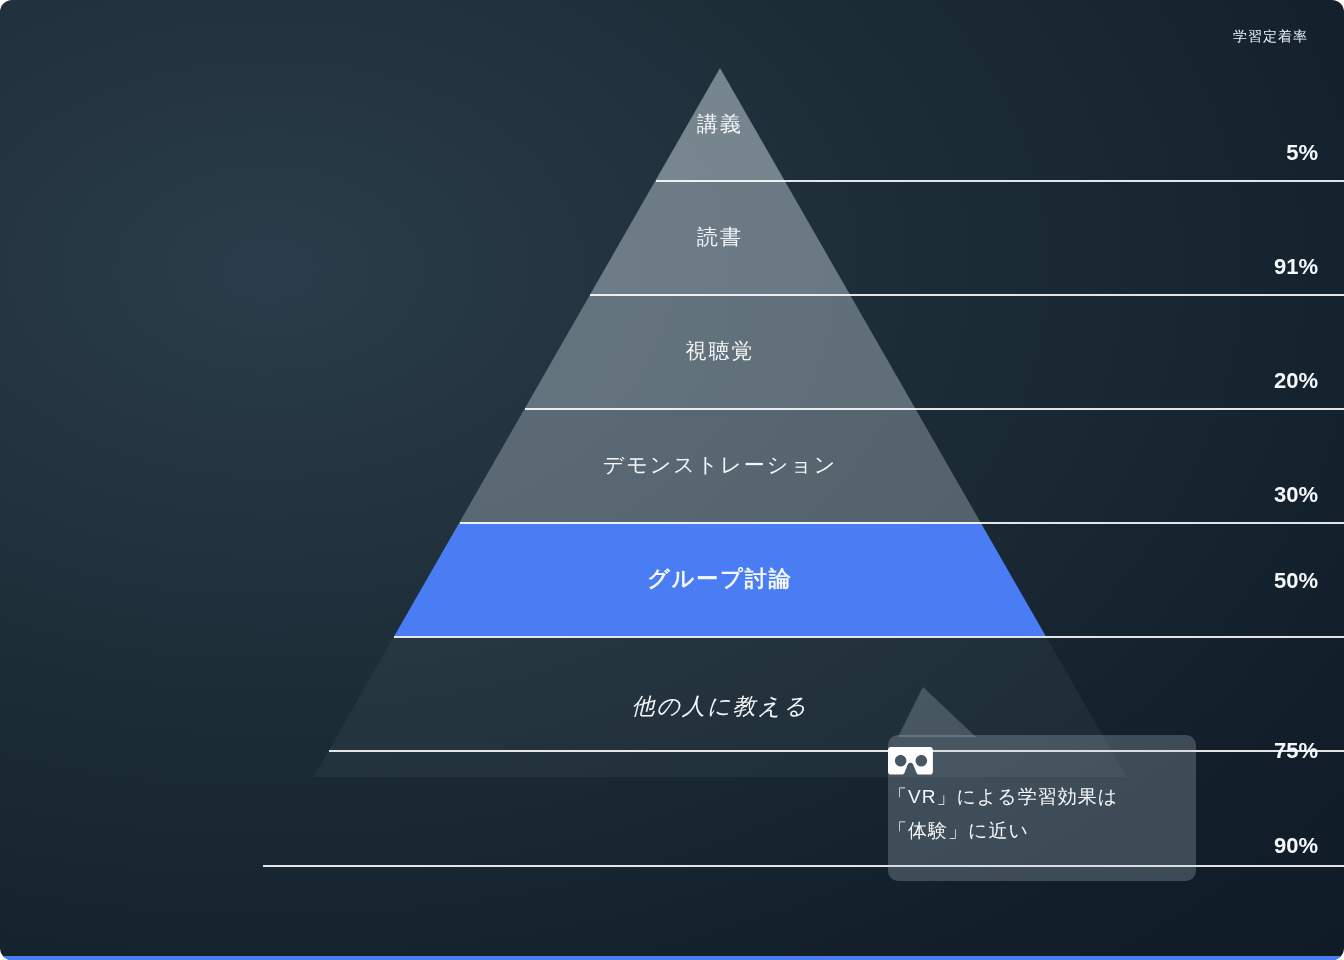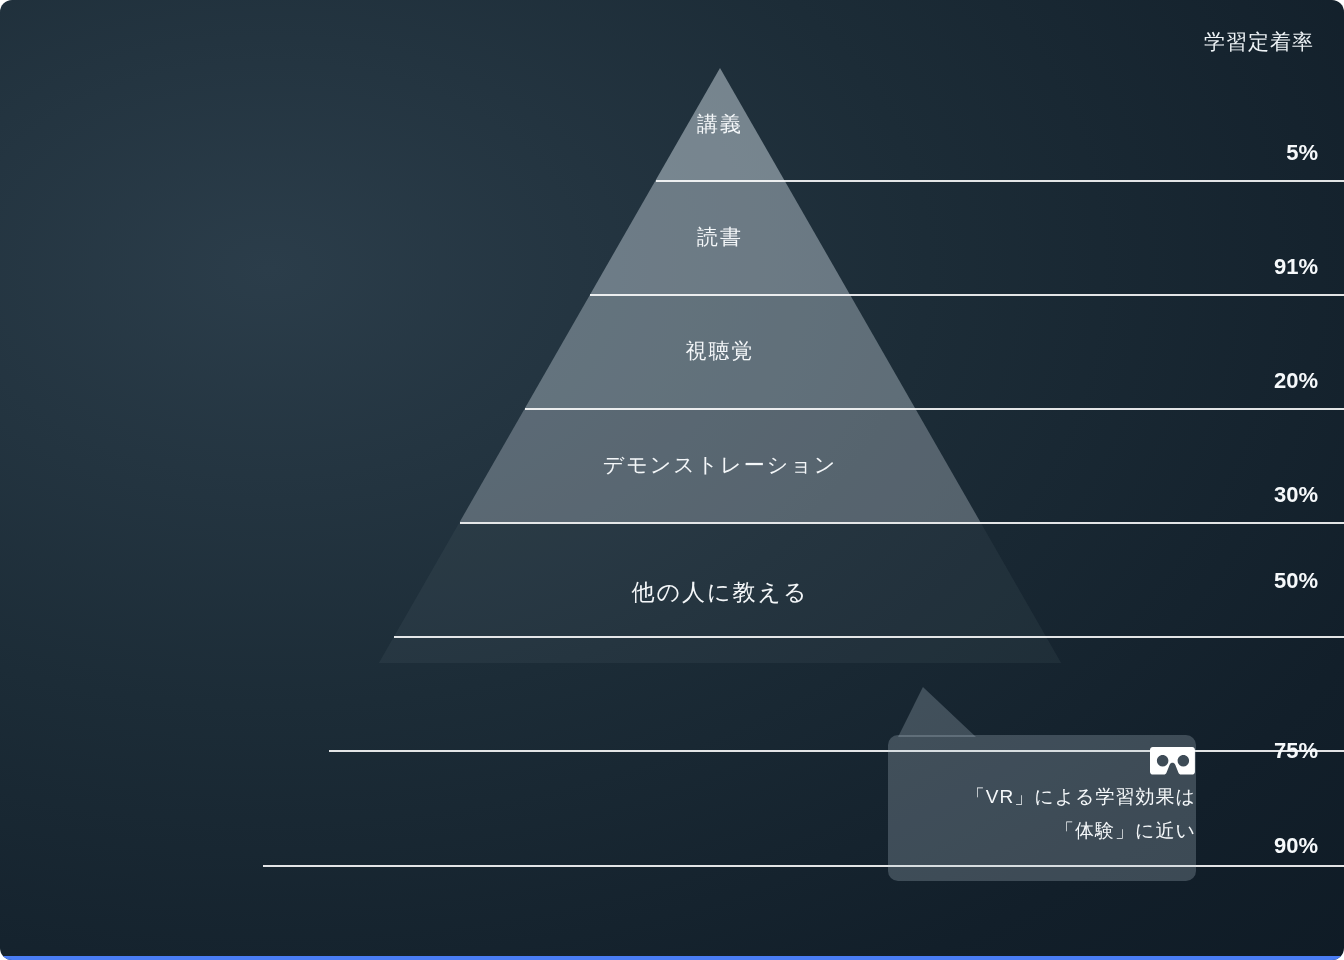--- a/index.html
+++ b/index.html
@@ -19,38 +19,38 @@
     clip-path:polygon(50% 0, 100% 100%, 0 100%);
   }
   .band{display:flex;align-items:center;justify-content:center;}
   .band span{font-size:21px;color:#f4f7f9;letter-spacing:2px;}
   .b1{height:112px;background:rgba(206,217,226,0.50);}
   .b2{height:114px;background:rgba(206,217,226,0.44);}
   .b3{height:114px;background:rgba(206,217,226,0.38);}
   .b4{height:114px;background:rgba(206,217,226,0.33);}
   .b5{height:114px;background:#4a7df4;}
   .b6{height:114px;background:#4a7df4;}
-  .b7{height:141px;background:rgba(206,226,238,0.05);}
+  .b7{height:141px;background:rgba(206,226,238,0.05);font-style:italic;}
   .b5 span,.b6 span{font-weight:bold;font-size:22px;}
   .b7 span{font-size:23px;}
 
   
   .hline{position:absolute;height:2px;background:rgba(255,255,255,0.88);}
 
   
-  .title{position:absolute;right:30px;top:28px;font-size:21px;color:#eef3f6;letter-spacing:1px;margin-left:47px;}
+  .title{position:absolute;right:36px;top:28px;font-size:14px;color:#eef3f6;letter-spacing:1px;margin-left:47px;}
   .note{position:absolute;right:26px;font-size:20px;color:#b9c5cd;letter-spacing:1px;}
   .pct{position:absolute;right:26px;font-size:22px;font-weight:bold;color:#f6f9fb;}
 
   
   .callout{
     position:absolute;left:888px;top:735px;width:308px;height:146px;
     background:rgba(184,202,214,0.26);
     border-radius:10px;
-    display:flex;flex-direction:column;align-items:flex-end;
+    display:flex;flex-direction:column;align-items:flex-start;
     padding-top:12px;box-sizing:border-box;
   }
   .callout-tail{
     position:absolute;left:898px;top:687px;width:78px;height:50px;
     background:rgba(184,202,214,0.26);
     clip-path:polygon(32% 0, 0 100%, 100% 100%);
   }
   .callout-text{font-size:19px;color:#f5f8fa;line-height:1.8;text-align:center;letter-spacing:1px;}
   .vr-icon{margin-bottom:4px;}
 
@@ -66,20 +66,23 @@
       <span>講義</span>
     </div>
     <div class="band b2">
       <span>読書</span>
     </div>
     <div class="band b3">
       <span>視聴覚</span>
     </div>
     <div class="band b4">
       <span>デモンストレーション</span>
+    </div>
+    <div class="band b5">
+      <span>グループ討論</span>
     </div>
     <div class="band b7">
       <span>他の人に教える</span>
     </div>
   </div>
 
   <div class="hline" style="left:656px;top:180px;width:688px;"></div>
   <div class="hline" style="left:590px;top:294px;width:754px;"></div>
   <div class="hline" style="left:525px;top:408px;width:819px;"></div>
   <div class="hline" style="left:460px;top:522px;width:884px;"></div>

